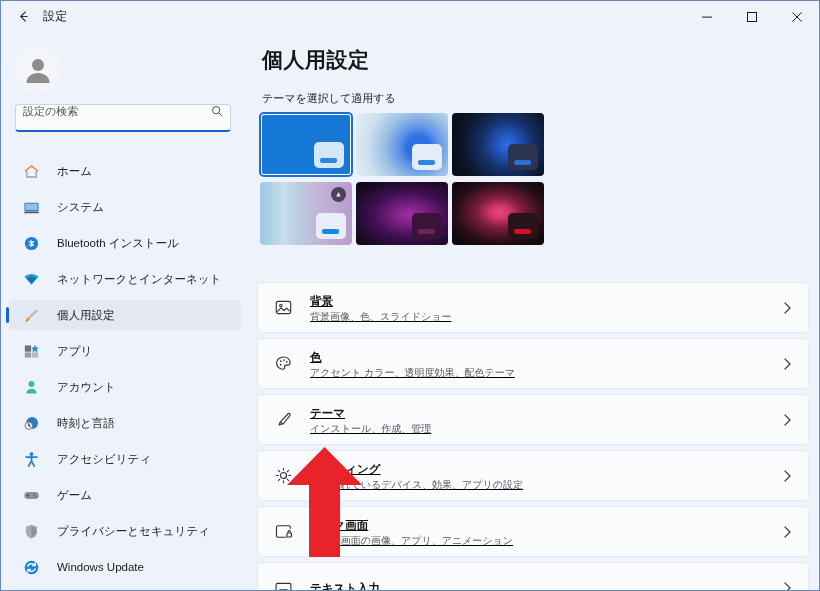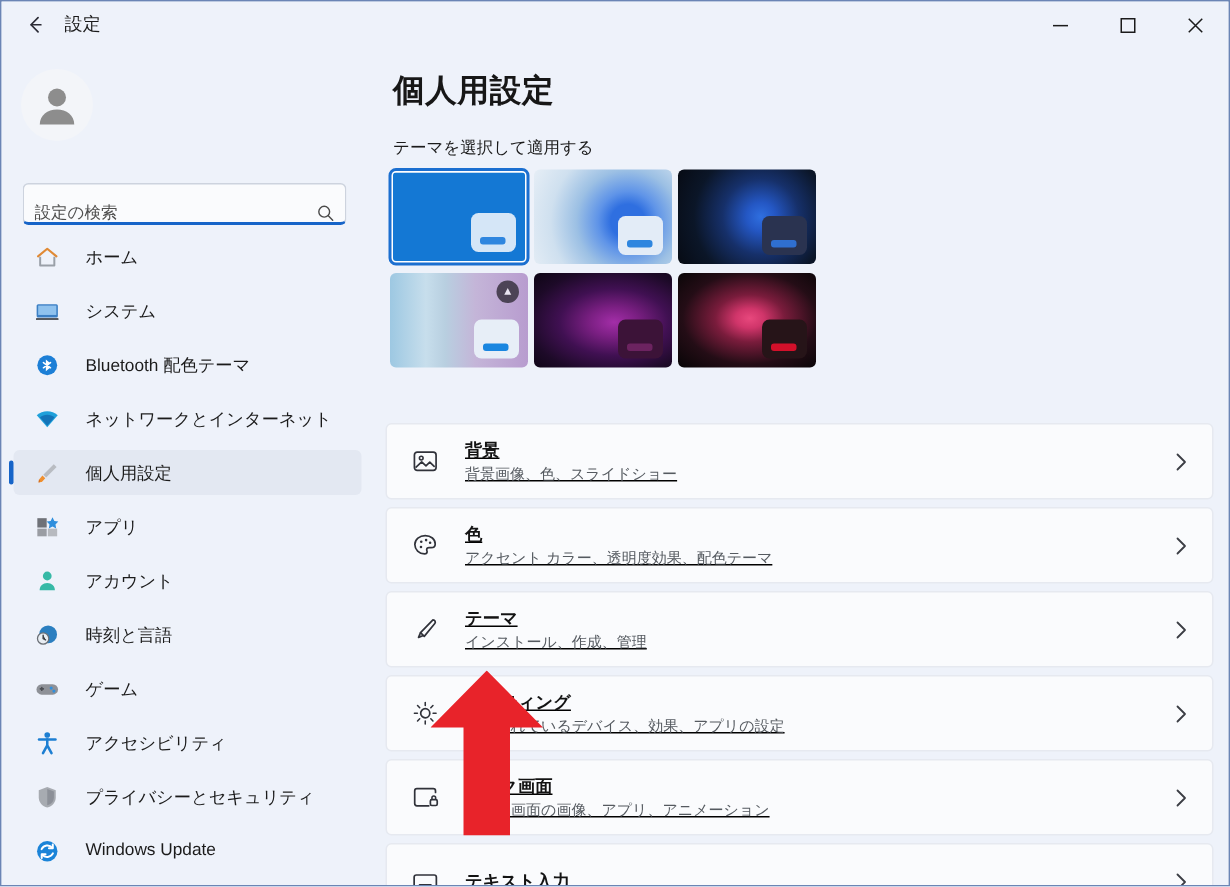--- a/index.html
+++ b/index.html
@@ -82,30 +82,30 @@
     border-radius: 50%;
     background: #f3f5f9;
     display: flex;
     align-items: center;
     justify-content: center;
   }
   .avatar svg { display:block; }
 
   .searchbox {
     position: absolute;
-    left: 14px; top: 90px;
+    left: 14px; top: 72px;
     width: 216px;
     height: 28px;
     box-sizing: border-box;
     background: #fafbfd;
     border: 1px solid #cdd3de;
     border-bottom: 2px solid #1664c8;
     border-radius: 4px;
     display: flex;
-    align-items: flex-end;
+    align-items: flex-start;
     padding: 0 7px;
     gap: 26px;
   }
   .searchbox input {
     flex: 1;
     border: none;
     outline: none;
     background: transparent;
     font-family: "Liberation Sans", "DejaVu Sans", sans-serif;
     font-size: 11px;
@@ -364,21 +364,21 @@
       </div>
 
       <div class="navitem">
         <span class="navicon">
           <svg width="17" height="17" viewBox="0 0 18 18">
             <circle cx="9" cy="9" r="7" fill="#1c7fd6"></circle>
             <path d="M8 5l3.2 2.6L8 10.3V5zM8 13.2l3.2-2.6L8 8v5.2z" fill="#fff"></path>
             <path d="M6.3 7.1L11.3 10.8M6.3 10.8L11.3 7.1" stroke="#fff" stroke-width="1.1" stroke-linecap="round"></path>
           </svg>
         </span>
-        <span class="navlabel">Bluetooth 配色テーマ</span>
+        <span class="navlabel">Bluetooth インストール</span>
       </div>
 
       <div class="navitem">
         <span class="navicon">
           <svg width="17" height="17" viewBox="0 0 18 18">
             <path d="M1.6 6.2C3.7 4.3 6.2 3.3 9 3.3s5.3 1 7.4 2.9L9 14.6 1.6 6.2z" fill="#1fa0da"></path>
             <path d="M3.8 7.6C5.3 6.4 7.1 5.8 9 5.8s3.7.6 5.2 1.8L9 13.6 3.8 7.6z" fill="#1474b8"></path>
           </svg>
         </span>
         <span class="navlabel">ネットワークとインターネット</span>
@@ -420,44 +420,44 @@
       <div class="navitem">
         <span class="navicon">
           <svg width="17" height="17" viewBox="0 0 18 18">
             <circle cx="9.6" cy="8.4" r="6.3" fill="#2b7fc0"></circle>
             <path d="M3.6 6.4a6.3 6.3 0 0 1 11.2-.3 6.3 6.3 0 0 0-11.2.3z" fill="#6fc0e8"></path>
             <circle cx="6.1" cy="11.3" r="4" fill="#e9eef3" stroke="#6b7076" stroke-width=".9"></circle>
             <path d="M6.1 8.9v2.4l1.7 1" stroke="#43474c" stroke-width="1" stroke-linecap="round"></path>
           </svg>
         </span>
         <span class="navlabel">時刻と言語</span>
+      </div>
+
+      <div class="navitem">
+        <span class="navicon">
+          <svg width="17" height="17" viewBox="0 0 18 18">
+            <circle cx="9" cy="3.2" r="2" fill="#1d7fd2"></circle>
+            <path d="M3.2 6.4h11.6" stroke="#1d7fd2" stroke-width="1.8" stroke-linecap="round"></path>
+            <path d="M9 6.2v4.3M9 10.5L6 16M9 10.5L12 16" stroke="#1d7fd2" stroke-width="1.8" stroke-linecap="round"></path>
+          </svg>
+        </span>
+        <span class="navlabel">アクセシビリティ</span>
       </div>
 
       <div class="navitem">
         <span class="navicon">
           <svg width="17" height="17" viewBox="0 0 18 18">
             <rect x="1.4" y="5.4" width="15.2" height="7.4" rx="3.7" fill="#8e9197"></rect>
             <rect x="3.6" y="8.2" width="3.2" height="1.1" rx=".5" fill="#4d5055"></rect>
             <rect x="4.6" y="7.2" width="1.1" height="3.1" rx=".5" fill="#4d5055"></rect>
             <circle cx="11.8" cy="8.2" r="1.1" fill="#2f8fdd"></circle>
             <circle cx="13.7" cy="10.3" r="1.1" fill="#2f8fdd"></circle>
           </svg>
         </span>
         <span class="navlabel">ゲーム</span>
-      </div>
-
-      <div class="navitem">
-        <span class="navicon">
-          <svg width="17" height="17" viewBox="0 0 18 18">
-            <circle cx="9" cy="3.2" r="2" fill="#1d7fd2"></circle>
-            <path d="M3.2 6.4h11.6" stroke="#1d7fd2" stroke-width="1.8" stroke-linecap="round"></path>
-            <path d="M9 6.2v4.3M9 10.5L6 16M9 10.5L12 16" stroke="#1d7fd2" stroke-width="1.8" stroke-linecap="round"></path>
-          </svg>
-        </span>
-        <span class="navlabel">アクセシビリティ</span>
       </div>
 
       <div class="navitem">
         <span class="navicon">
           <svg width="17" height="17" viewBox="0 0 18 18">
             <path d="M9 1.8l6 2.2v5c0 3.9-2.6 6.4-6 7.2-3.4-.8-6-3.3-6-7.2V4l6-2.2z" fill="#a7abb1"></path>
             <path d="M9 3.2l4.7 1.7v4.1c0 3-2 5-4.7 5.7V3.2z" fill="#8c9098"></path>
           </svg>
         </span>
         <span class="navlabel">プライバシーとセキュリティ</span>

